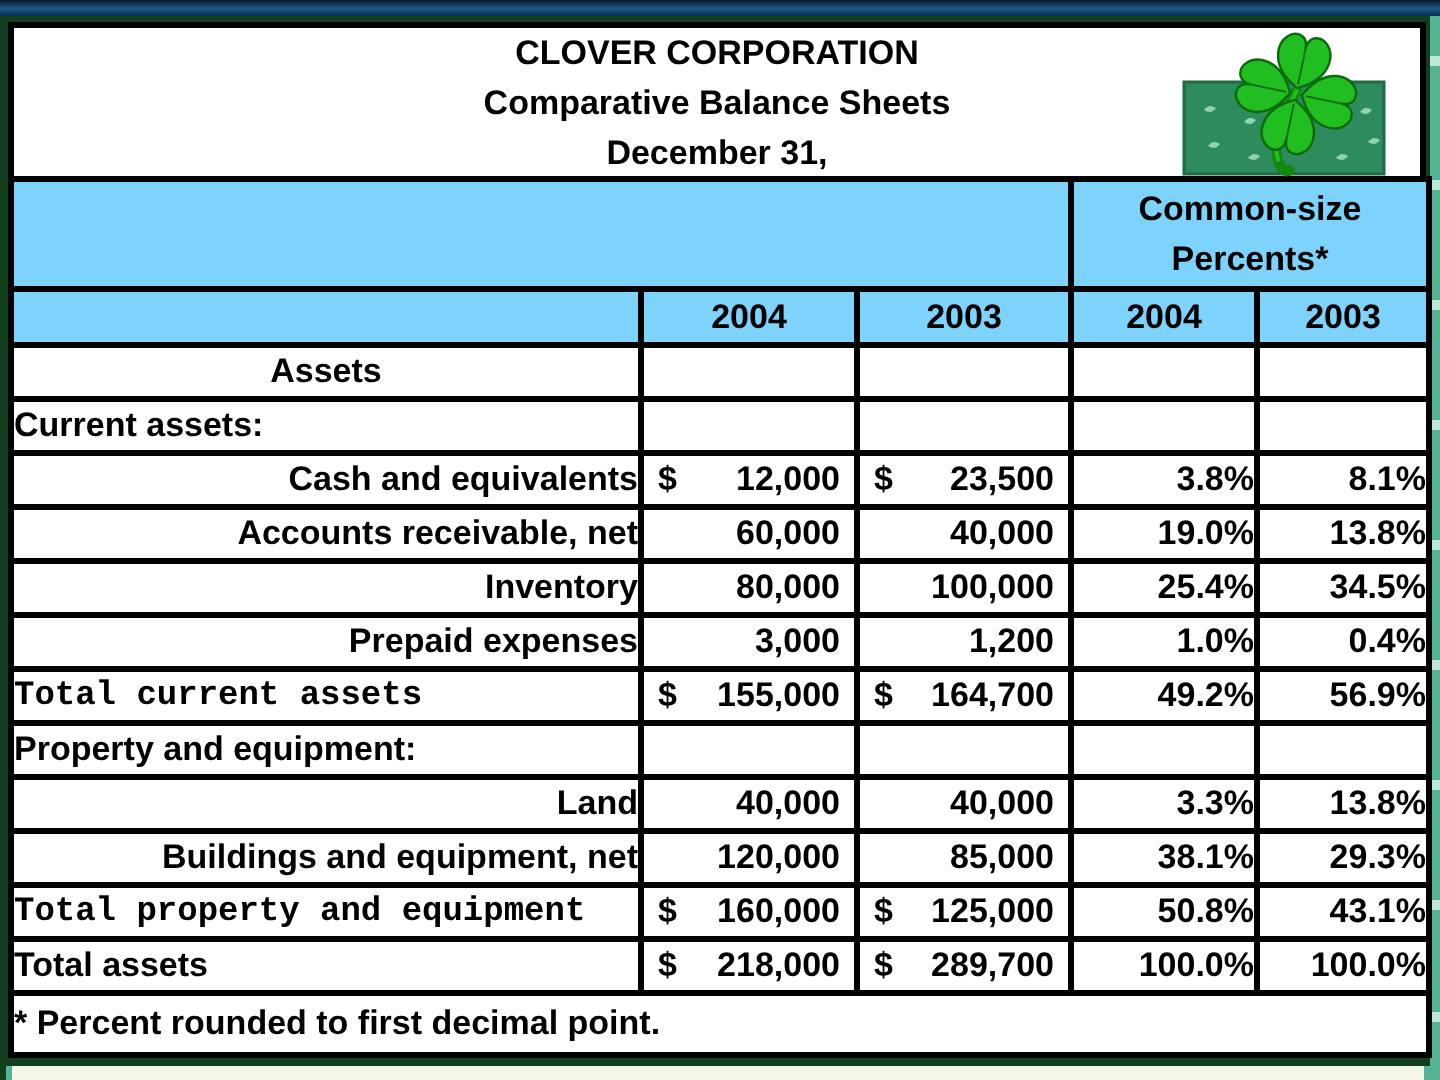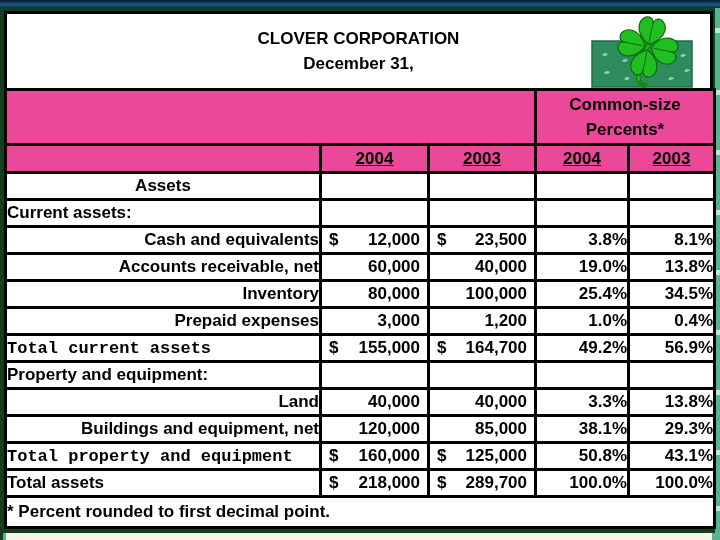--- a/index.html
+++ b/index.html
@@ -22,24 +22,24 @@
   .titlebox { position:relative; width:709px; height:77px; background:#FFFFFF;
               border:3px solid #000; border-bottom:none;
               display:flex; flex-direction:column; justify-content:center;
               text-align:center; font-weight:bold; font-size:17px; line-height:25px; color:#000; }
   .clover-art { position:absolute; top:-3px; right:8px; width:112px; height:80px; }
 
   
   table.bs { border-collapse:collapse; table-layout:fixed; width:709px; height:440px;
              font-size:17px; font-weight:bold; color:#000; background:#FFFFFF; }
   table.bs td { border:3px solid #000; padding:0; white-space:nowrap; overflow:hidden; vertical-align:middle; }
-  .yellow { background:#ec4899;margin-top:12px; }
+  .yellow { background:#7dd3fc;margin-top:12px; }
   .rowA { height:55px; }
   .rowB { height:28px; }
-  .rowB td { border-bottom-width:4px;text-decoration:underline; }
+  .rowB td { border-bottom-width:4px; }
   tr.body { height:27px; }
   .rowF { height:31px; }
   .ghead { text-align:center; line-height:25px; }
   .yr { text-align:center; }
   .lbl { padding-left:4px; }
   .ind1 { padding-left:8px;text-align:right; }
   .ind2 { padding-left:16px;font-family:Liberation Mono, monospace; }
   .ctr { text-align:center; padding-left:0; }
   .mflex { display:flex; justify-content:space-between; padding:0 7px; }
   .pct { text-align:right; padding-right:3px; }
@@ -63,20 +63,21 @@
     <div class="dot" style="top:382px"></div>
     <div class="dot" style="top:442px"></div>
     <div class="dot" style="top:498px"></div>
   </div>
   <div class="bottomstrip"></div>
 
   <div class="content">
 
     <div class="titlebox">
       <div>CLOVER CORPORATION</div>
+      <div>Comparative Balance Sheets</div>
       <div>December 31,</div>
 
       <div class="clover-art">
         <svg viewBox="0 0 112 80" width="112" height="80" xmlns="http://www.w3.org/2000/svg">
           <defs>
             <path id="sq" d="M0,0 q2.5,-3.5 6,-1 q-2.5,3.5 -6,1 Z" fill="#8FD4AC"></path>
             <g id="leaf">
               <path d="M0,-3 C-6,-6 -12,-11 -13,-18 C-14,-26 -8,-31 -3,-29 C-1,-28 0,-26 0,-23 C0,-26 1,-28 3,-29 C8,-31 14,-26 13,-18 C12,-11 6,-6 0,-3 Z" fill="#21BE21" stroke="#0B6B0B" stroke-width="1.2"></path>
               <line x1="0" y1="-5" x2="0" y2="-24" stroke="#0B6B0B" stroke-width="0.9"></line>
             </g>

